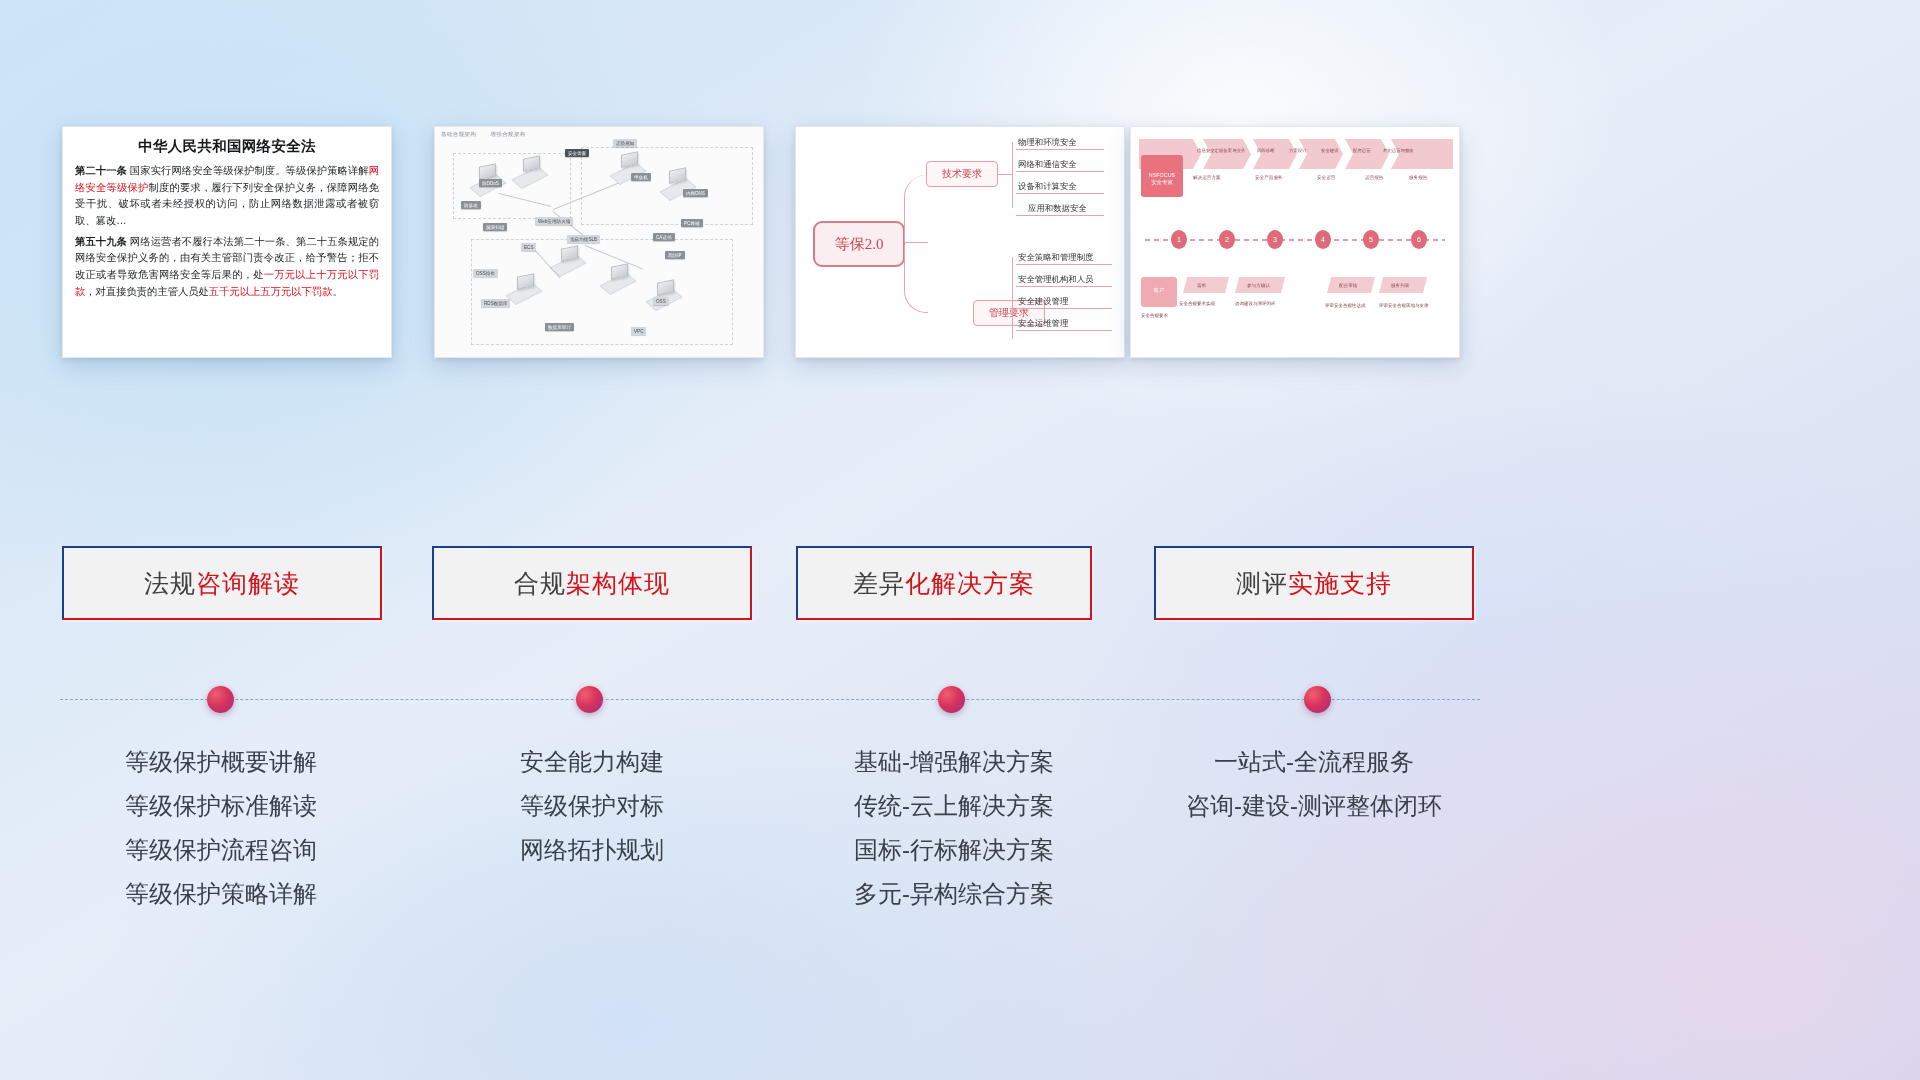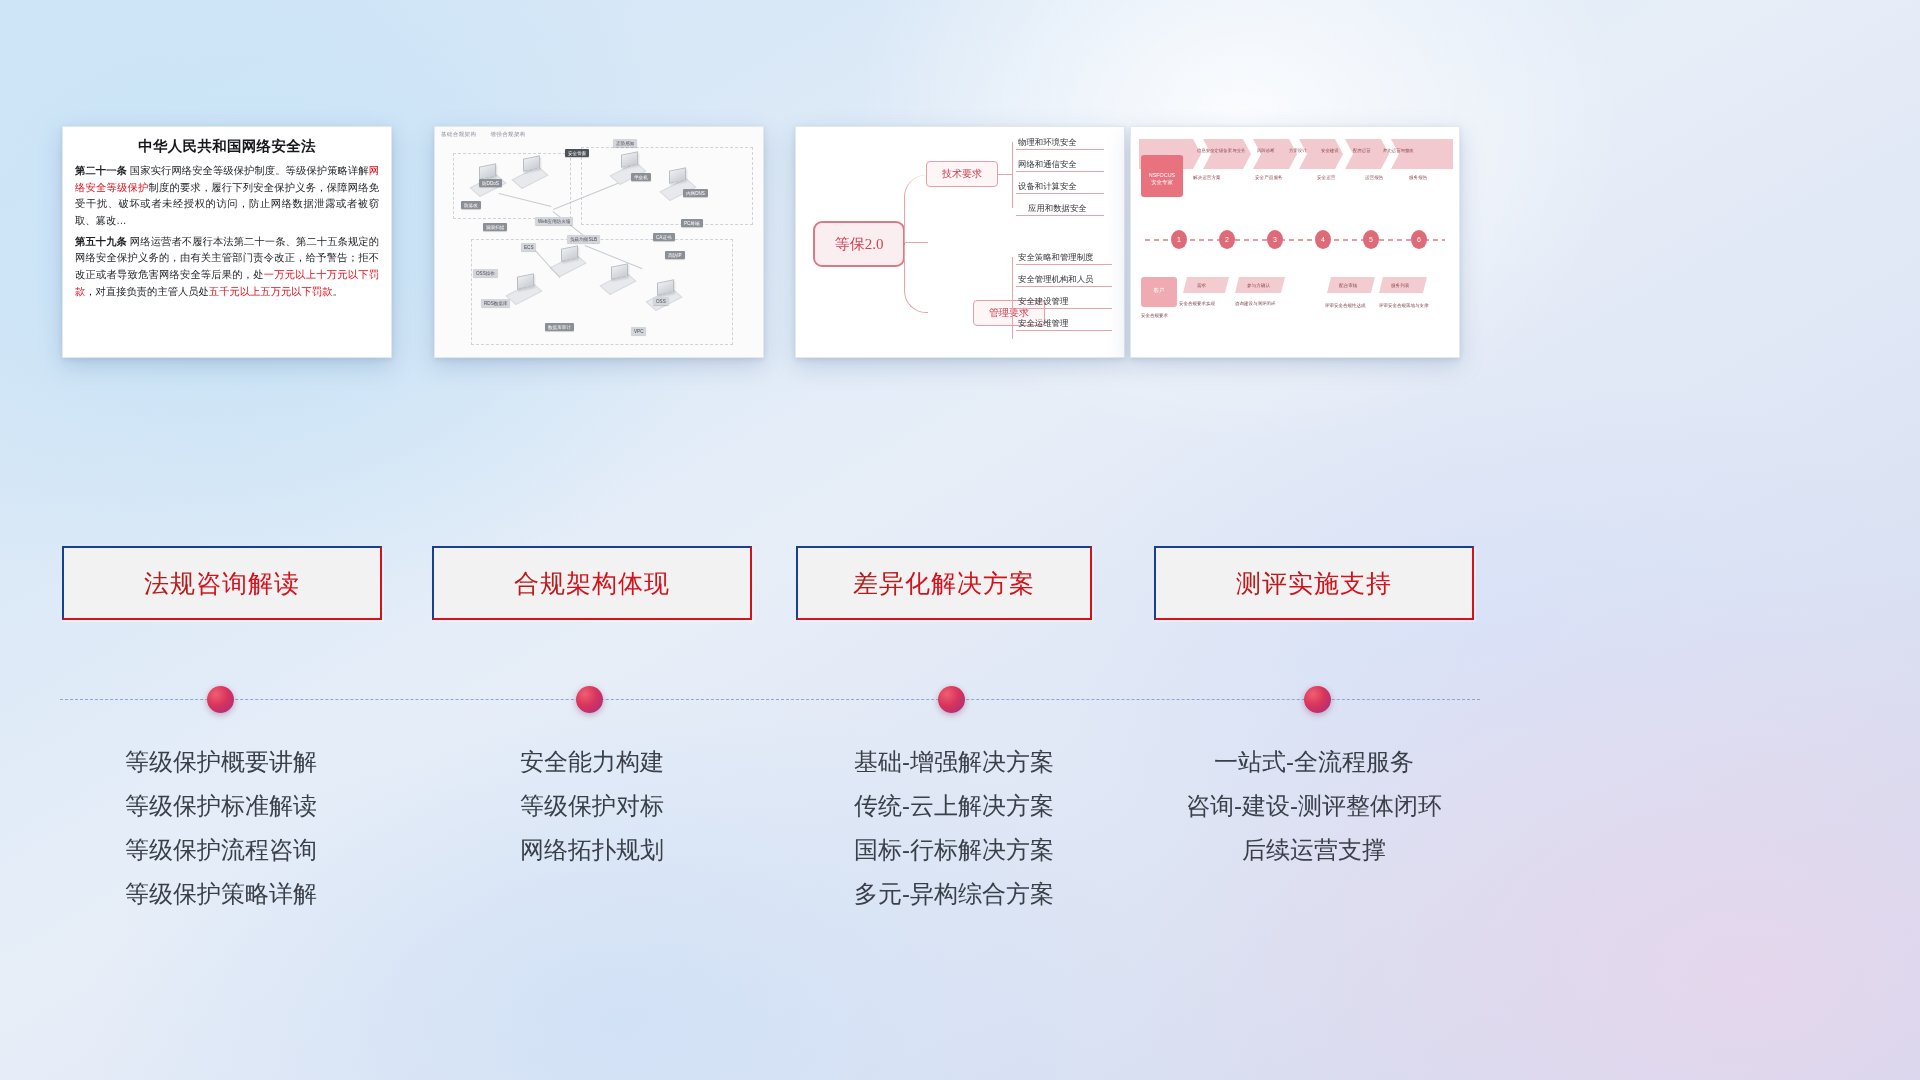--- a/index.html
+++ b/index.html
@@ -77,21 +77,21 @@
 
   
   .heads{ position:absolute; left:0; top:0; width:1920px; height:1080px; pointer-events:none; }
   .hbox{
     position:absolute; top:546px; height:74px; background:#f2f2f2;
     border:2px solid #1b3f8f; border-right-color:#d4121c; border-bottom-color:#d4121c;
     box-shadow:2px 2px 0 rgba(255,255,255,.35);
     display:flex; align-items:center; justify-content:center; pointer-events:auto;
   }
   .hbox .ht{ font-size:25px; font-family:"Liberation Serif","DejaVu Serif",serif; letter-spacing:1px; }
-  .hbox .ht .b{ color:#b91c1c; } .hbox .ht .r{ color:#d4121c; }
+  .hbox .ht .b{ color:#404040; } .hbox .ht .r{ color:#d4121c; }
   #h1{ left:62px;  width:320px; }
   #h2{ left:432px; width:320px; }
   #h3{ left:796px; width:296px; }
   #h4{ left:1154px;width:320px; }
 
   
   .track{ position:absolute; left:60px; top:699px; width:1420px; height:0;
           border-top:1.6px dashed #8aa8d0; }
   .tdot{ position:absolute; top:686px; width:27px; height:27px; border-radius:50%;
          background:radial-gradient(circle at 33% 30%, #ef5f6e 0%, #d8335c 45%, #9a2f86 100%);
@@ -303,15 +303,14 @@
   </div>
   <div class="col" id="c3">
     <div class="li">基础-增强解决方案</div>
     <div class="li">传统-云上解决方案</div>
     <div class="li">国标-行标解决方案</div>
     <div class="li">多元-异构综合方案</div>
   </div>
   <div class="col wide" id="c4">
     <div class="li">一站式-全流程服务</div>
     <div class="li">咨询-建设-测评整体闭环</div>
-    <div class="li">后续运营支撑</div>
   </div>
 </div>
 
 </body></html>

